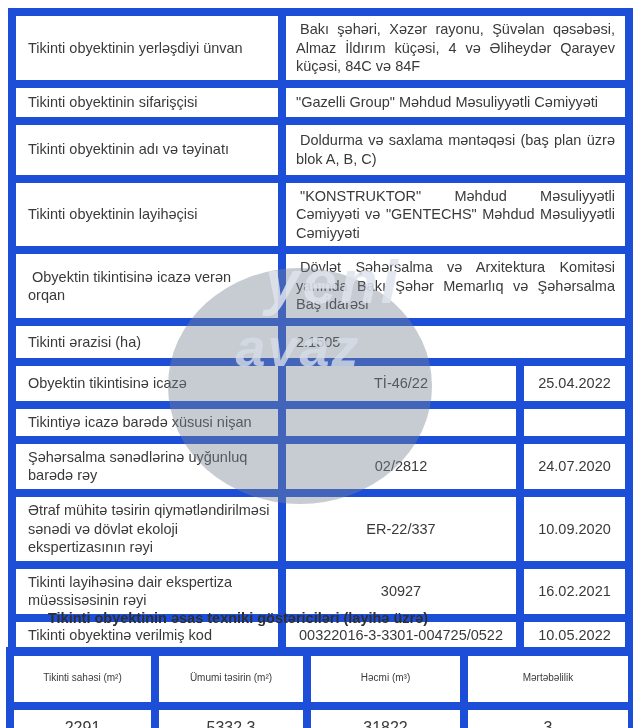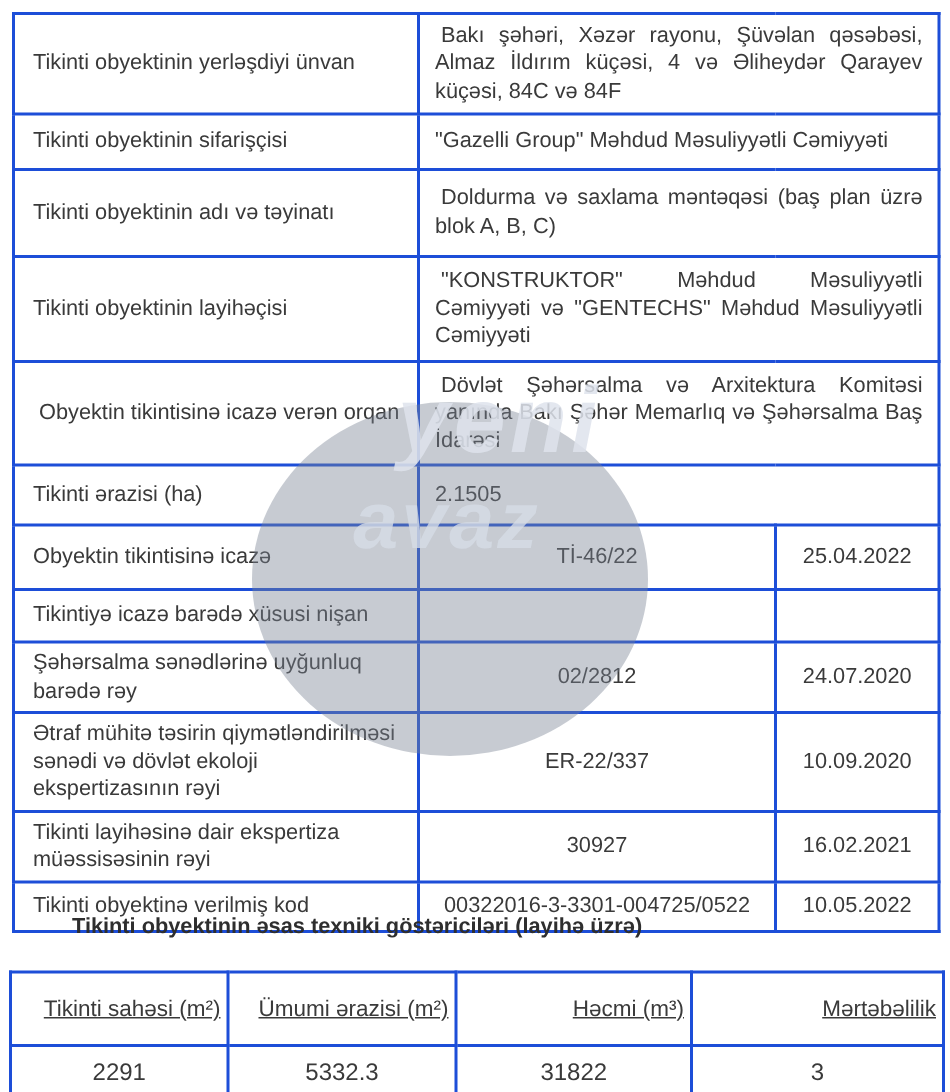--- a/index.html
+++ b/index.html
@@ -4,39 +4,39 @@
 <style>
   html,body{margin:0;padding:0;}
   body{
     width:633px;height:728px;position:relative;overflow:hidden;
     background:#ffffff;
     font-family:"Liberation Sans","DejaVu Sans",sans-serif;
     color:#3a3a3a;
   }
   
   table{border-collapse:collapse;table-layout:fixed;}
-  td{border:2px solid #1d4ed8;vertical-align:middle;
+  td{border:8px solid #1d4ed8;vertical-align:middle;
      font-size:14.5px;line-height:1.28;overflow:hidden;}
   .main-table{position:absolute;left:8px;top:8px;width:617px;}
   .main-table td.lbl{padding:4px 6px 4px 12px;text-align:left;}
   .main-table td.val{padding:4px 10px;}
   .main-table td.date{text-align:center;padding:2px 2px;margin-left:40px;}
   .just{text-align:justify;text-indent:4px;}
   .cent{text-align:center;margin-top:32px;}
   .r1{height:67px}.r2{height:37px}.r3{height:58px}.r4{height:70px}
   .r5{height:69px}.r6{height:40px}.r7{height:43px}.r8{height:35px}
   .r9{height:41px}.r10{height:55px}.r11{height:40px}.r12{height:33px}
 
   
   .section-title{
     position:absolute;left:48px;top:610px;
     font-size:14.5px;font-weight:bold;color:#2e2e2e;
   }
   .tech-table{position:absolute;left:6px;top:647px;width:622px;}
-  .tech-table .head td{height:43px;font-size:15px;text-align:right;padding:2px 4px;text-decoration:underline;}
+  .tech-table .head td{height:43px;font-size:10px;text-align:center;padding:2px 4px;}
   .tech-table .vals td{height:33px;font-size:16px;text-align:center;padding:2px 4px;}
 
   
   .watermark{position:absolute;left:0;top:0;width:618px;height:728px;
     pointer-events:none;z-index:5;font-style:italic;}
   .wm-circle{
     position:absolute;left:168px;top:268px;width:264px;height:236px;
     border-radius:50%;
     background:rgba(122,130,148,0.42);
   }
@@ -121,21 +121,21 @@
 <table class="tech-table">
   <colgroup>
       <col style="width:145px">
       <col style="width:152px">
       <col style="width:157px">
       <col style="width:168px">
     </colgroup>
   <tbody>
       <tr class="head">
     <td>Tikinti sahəsi (m²)</td>
-    <td>Ümumi ərazisi (m²)</td>
+    <td>Ümumi təsirin (m²)</td>
     <td>Həcmi (m³)</td>
     <td>Mərtəbəlilik</td>
   </tr>
   <tr class="vals">
     <td>2291</td>
     <td>5332.3</td>
     <td>31822</td>
     <td>3</td>
   </tr>
 </tbody>

